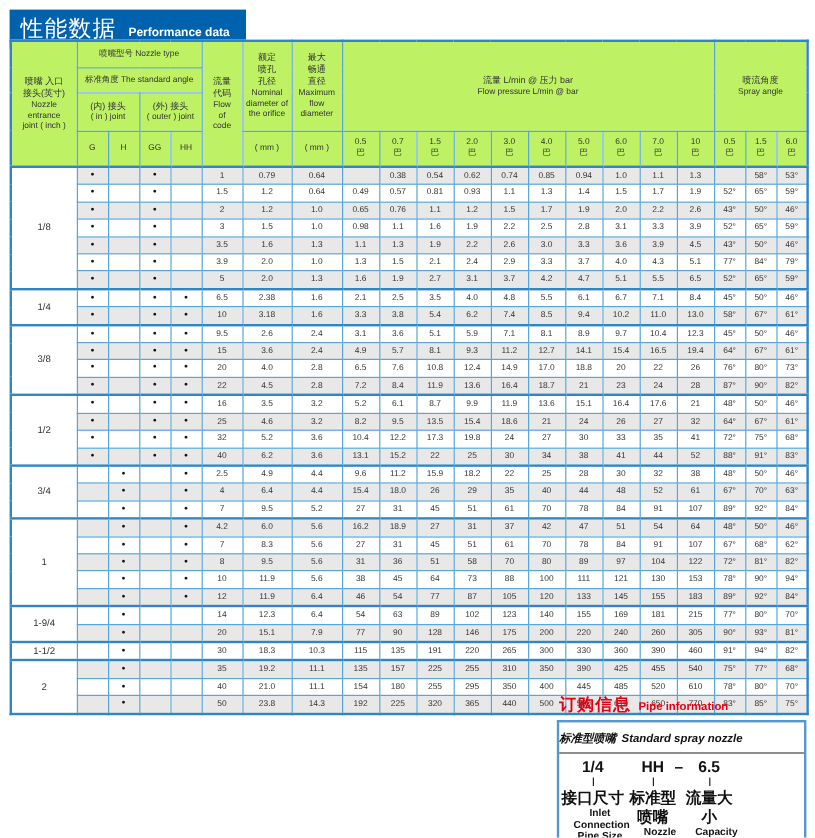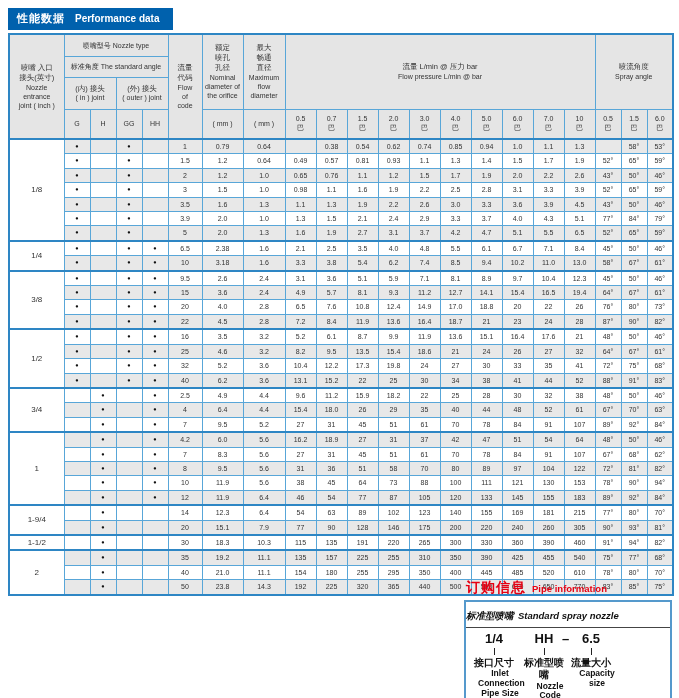--- a/index.html
+++ b/index.html
@@ -8,34 +8,34 @@
     font-family:"Liberation Sans", sans-serif;color:#333;
     -webkit-font-smoothing:antialiased;
   }
   
   .title-bar{
     position:absolute;left:8px;top:8px;
     background:#0061ad;color:#fff;
     padding:3px 14px 4px 9px;
     display:flex;align-items:baseline;gap:10px;
   }
-  .title-bar .cn{font-size:11px;font-weight:bold;letter-spacing:1px;}
+  .title-bar .cn{font-size:19px;font-weight:normal;letter-spacing:1px;}
   .title-bar .en{font-size:10px;font-weight:bold;}
 
   
   table.perf{
     position:absolute;left:8px;top:33px;
     border-collapse:collapse;table-layout:fixed;
     border:2px solid #2e86c4;background:#fff;
   }
   .perf th,.perf td{
     border:1px solid #58a6d8;text-align:center;vertical-align:middle;
     padding:0;color:#333;font-weight:normal;overflow:hidden;
   }
-  .perf thead th{font-size:7px;line-height:1.3;background:#e5e5e5;}
+  .perf thead th{font-size:7px;line-height:1.3;background:#bef264;}
   .perf thead .h-cn{font-size:7.5px;}
   .perf thead .h-en{font-size:7px;}
   .perf thead tr.r1{height:22px;}
   .perf thead tr.r2{height:21px;}
   .perf thead tr.r3{height:32px;}
   .perf thead tr.r4{height:30px;}
   .perf tbody td{font-size:7px;height:13.4px;line-height:13.4px;white-space:nowrap;}
   .perf tbody td.glabel{font-size:8px;font-weight:normal;background:#fff !important;}
   .perf tbody tr.odd td{background:#e8e8e8;}
   .perf tbody tr.group-start td{border-top:2px solid #2e86c4;}
@@ -55,21 +55,21 @@
   }
   .order-box-header .cn{font-size:9.5px;}
   .order-box-header .en{font-size:9.5px;}
   .order-code{
     position:relative;display:grid;grid-template-columns:56px 44px 50px 54px;
     padding:3px 0 5px;
   }
   .order-part{text-align:center;}
   .code-val{font-size:13px;font-weight:bold;color:#111;line-height:1.2;}
   .tick{width:1px;height:7px;background:#222;margin:1px auto 2px;}
-  .lbl-cn{font-size:10px;font-weight:bold;color:#111;line-height:1.25;}
+  .lbl-cn{font-size:13px;font-weight:bold;color:#111;line-height:1.25;}
   .lbl-en{font-size:8.5px;font-weight:bold;color:#111;line-height:1.15;margin-left:12px;}
   .code-dash{position:absolute;left:96px;top:3px;font-size:13px;font-weight:bold;color:#111;}
 </style>
 </head>
 <body>
 
 <div class="title-bar">
   <span class="cn">性能数据</span>
   <span class="en">Performance data</span>
 </div>

